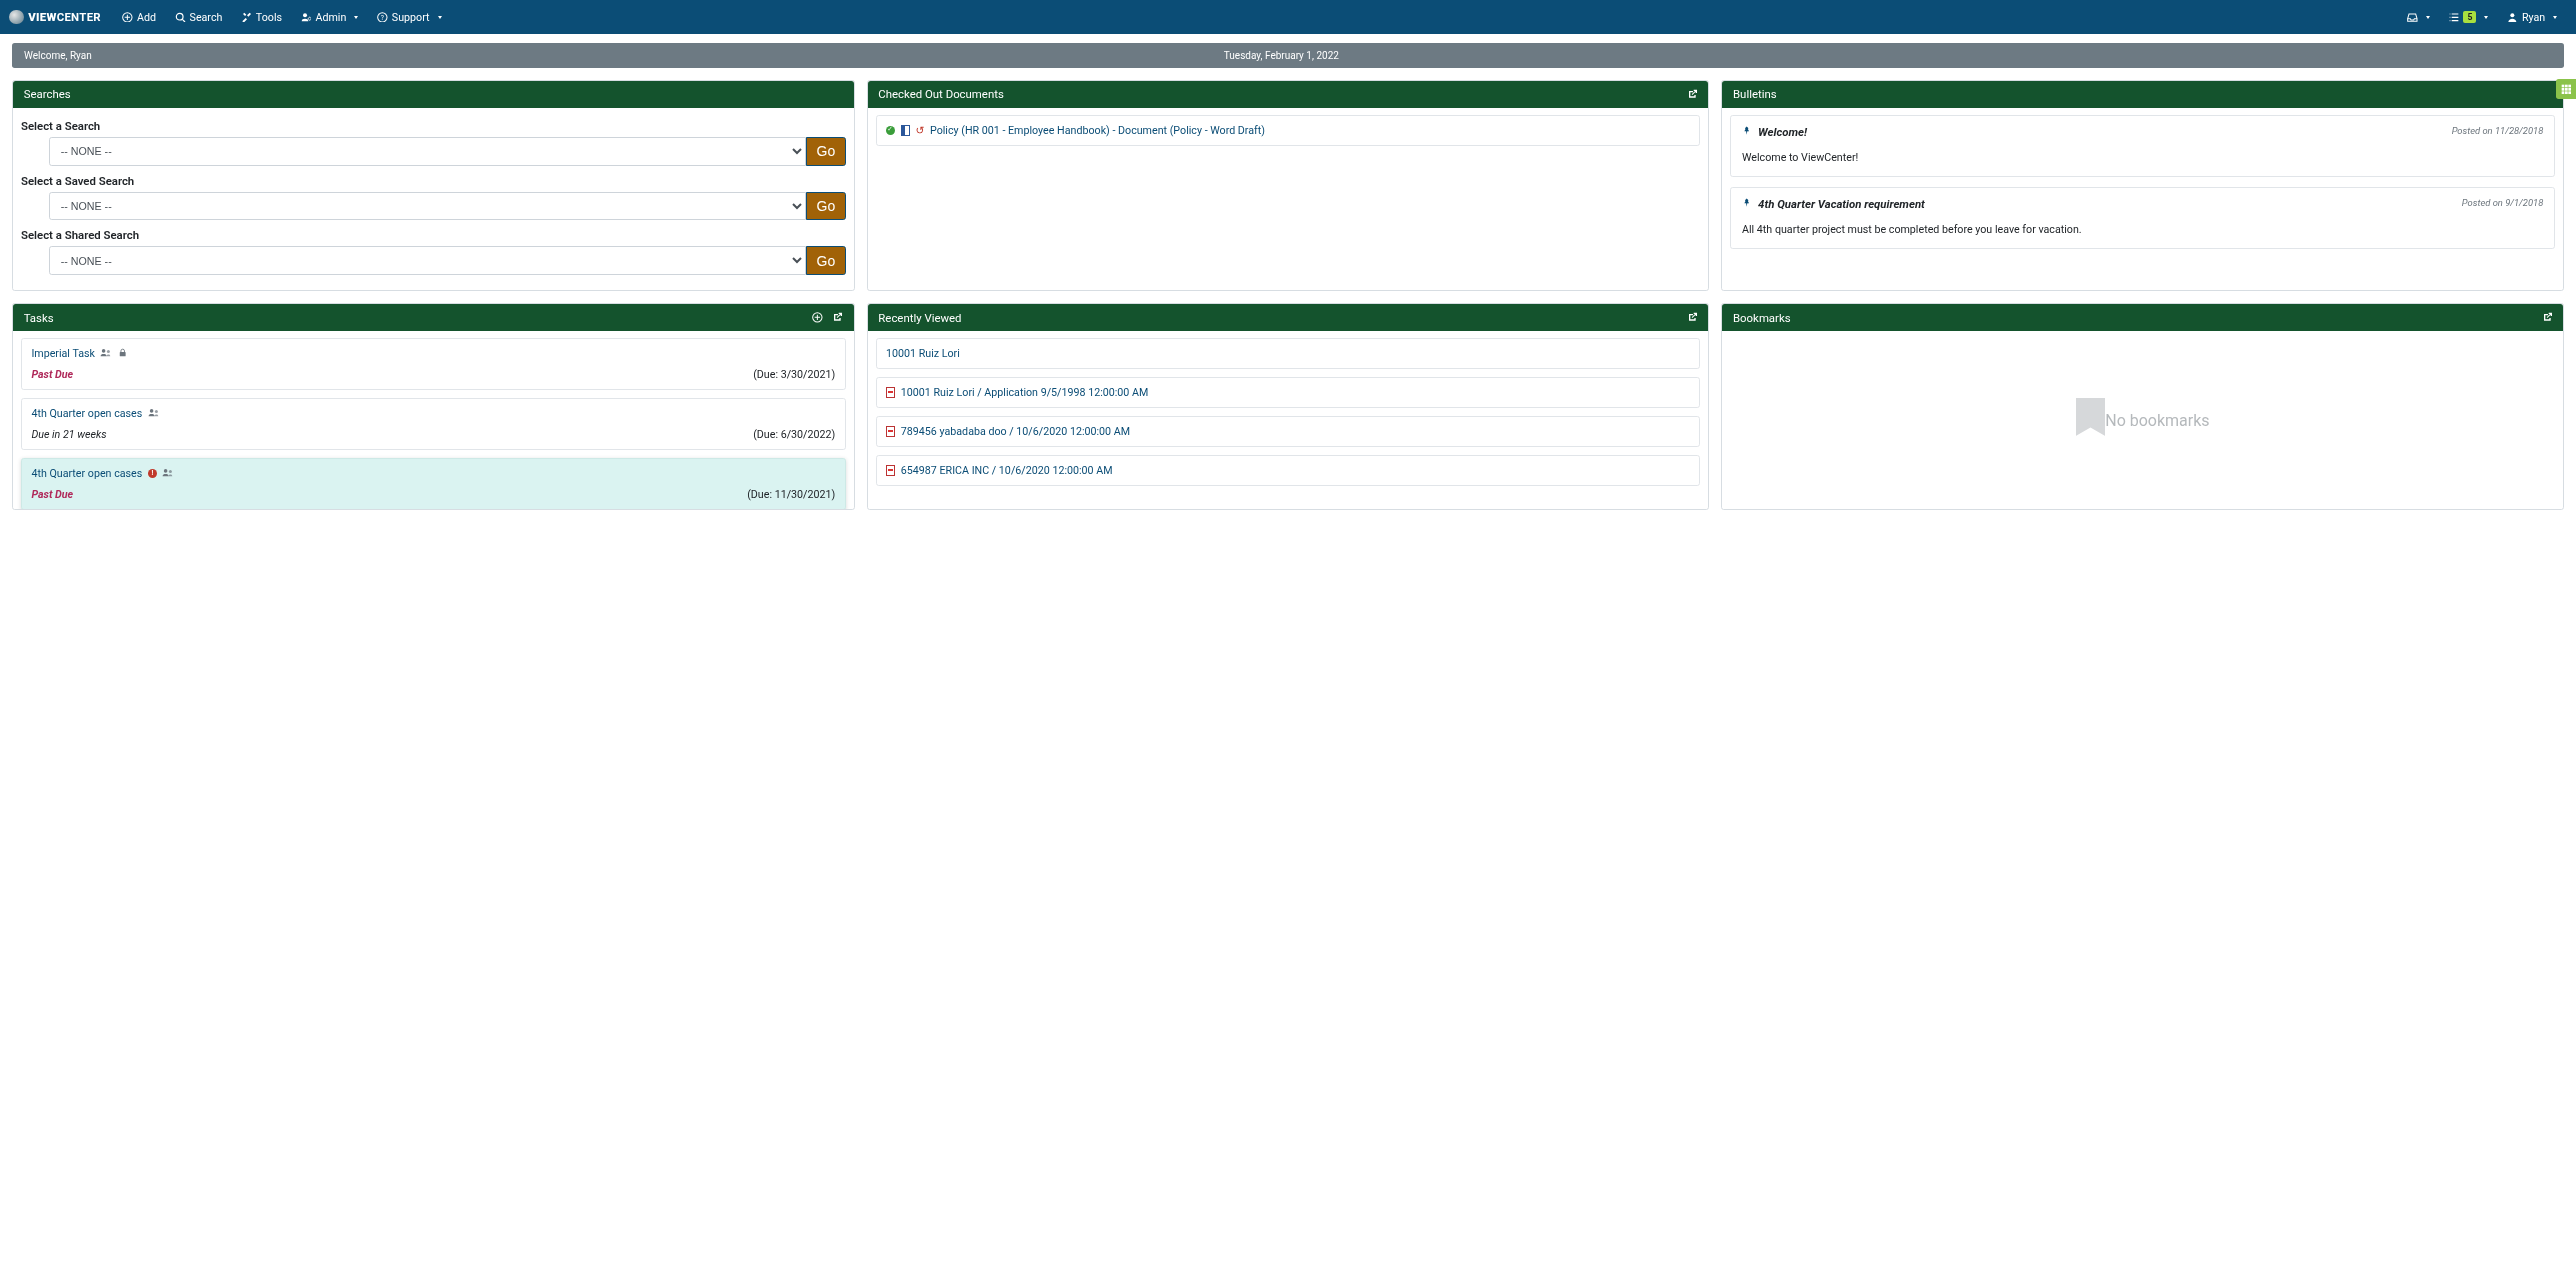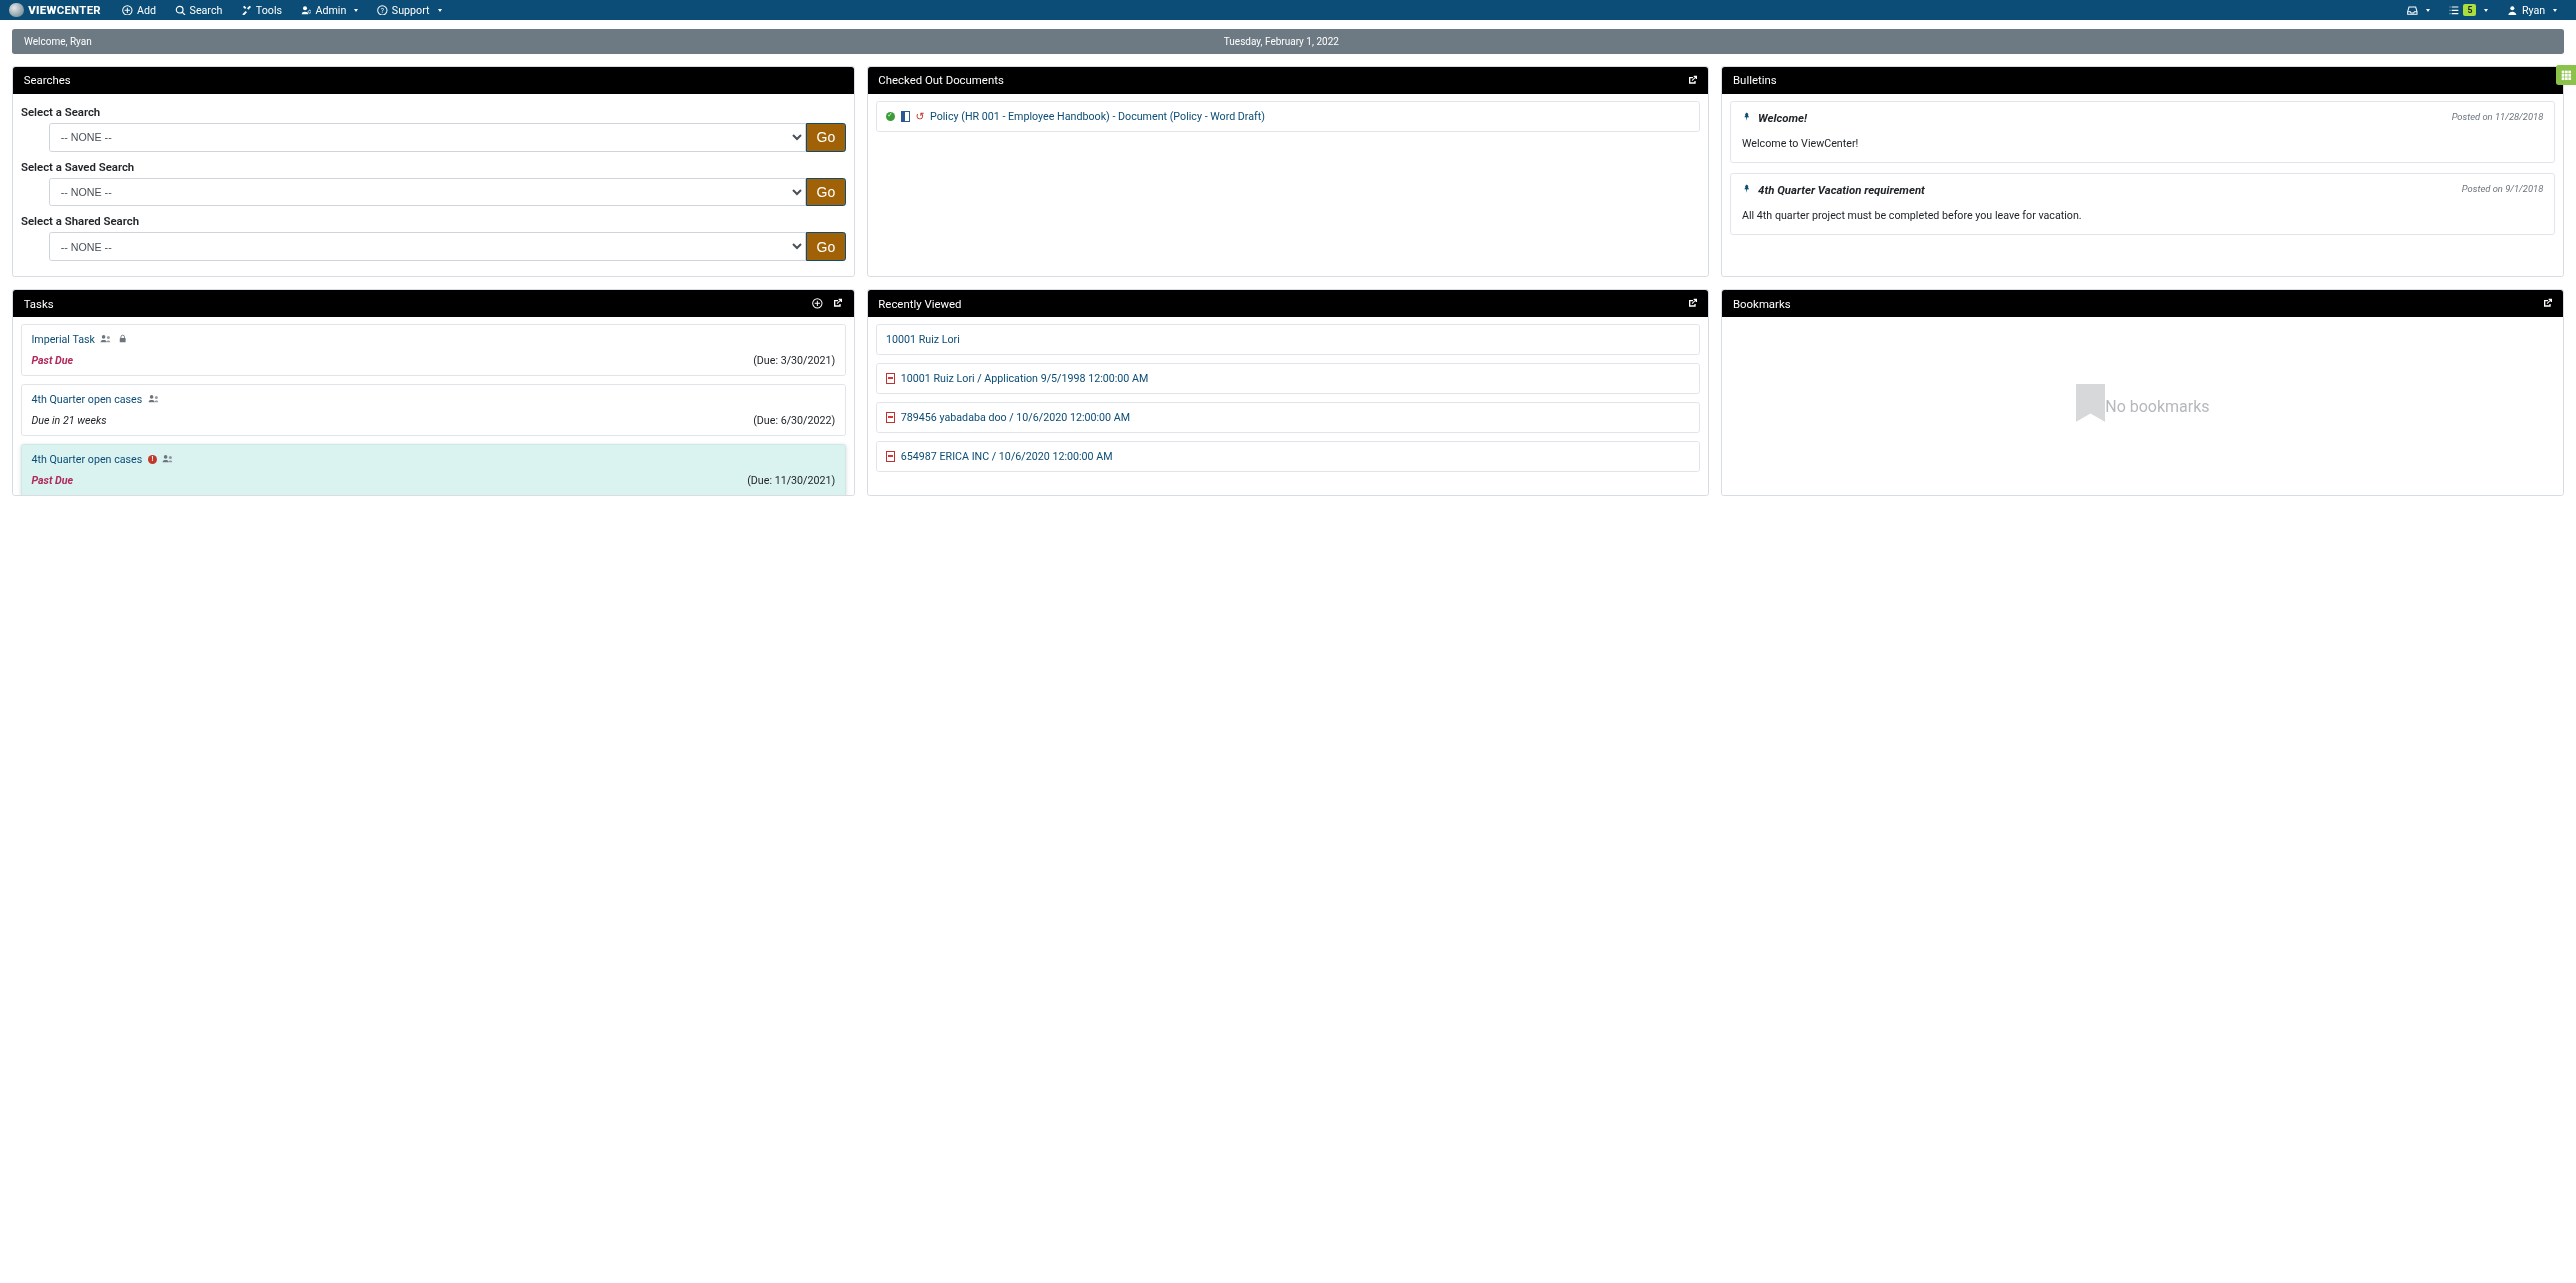--- a/index.html
+++ b/index.html
@@ -10,21 +10,21 @@
   color: #212529;
 }
 
 
 .navbar {
   background: #0b4d76;
   color: #fff;
   display: flex;
   align-items: center;
   padding: 0 9.4px;
-  height: 20px;
+  height: 34px;
 }
 .navbar-brand {
   display: flex;
   align-items: center;
   font-weight: 700;
   letter-spacing: 0.3px;
   margin-right: 12px;
   font-size: 11.4px;
 }
 .navbar-brand .logo-icon {
@@ -99,21 +99,21 @@
 }
 .panel {
   border: 0.7px solid #d7dde2;
   border-radius: 2.7px;
   background: #fff;
   display: flex;
   flex-direction: column;
   min-height: 200px;
 }
 .panel-header {
-  background: #000000;
+  background: #14532d;
   color: #fff;
   padding: 6.7px 10.7px;
   border-radius: 2.7px 2.7px 0 0;
   display: flex;
   align-items: center;
   font-size: 11.4px;
   text-align: center;
 }
 .panel-header .header-actions { margin-left: auto; display: flex; gap: 9.4px; }
 .panel-body { padding: 6.7px 8px; flex: 1; overflow-y: auto; position: relative; }

